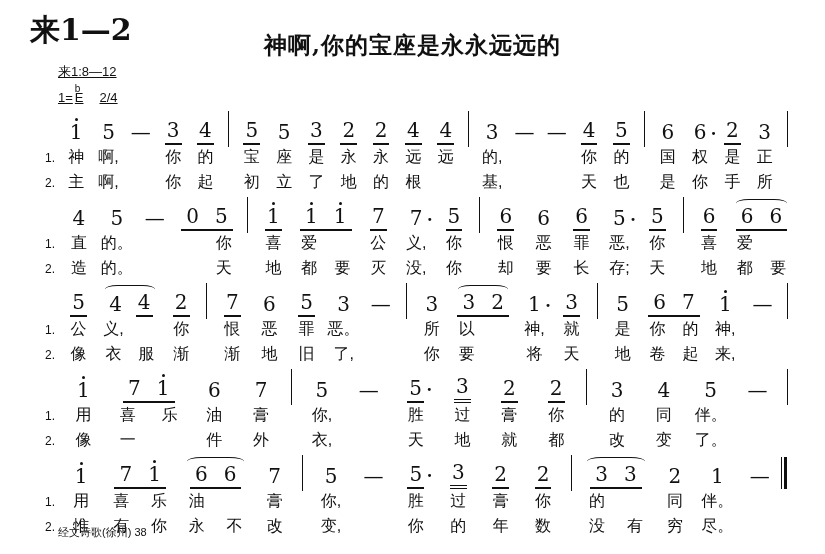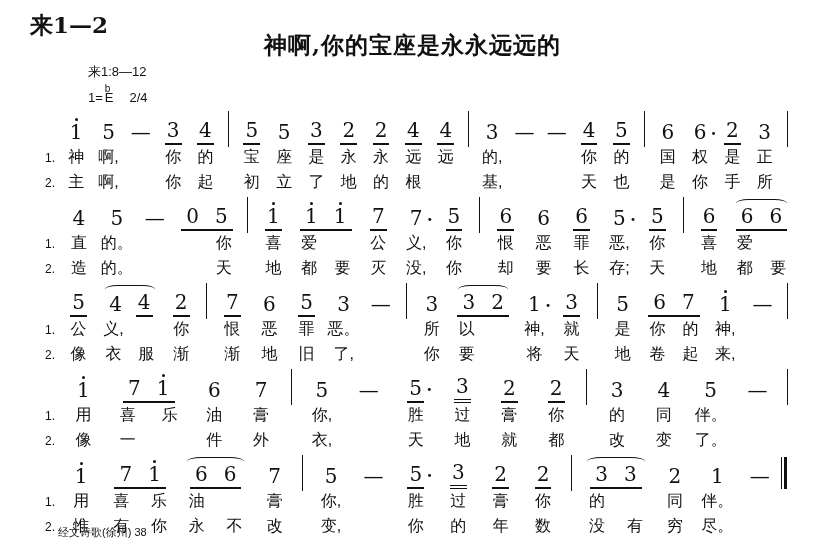--- a/index.html
+++ b/index.html
@@ -1,25 +1,25 @@
 <!DOCTYPE html>
 <html><head>
 <meta charset="utf-8">
 <style>
   html,body{margin:0;padding:0;}
   body{
     width:825px;height:554px;background:#fff;color:#111;
     font-family:"Liberation Sans",sans-serif;position:relative;overflow:hidden;
   }
   .header{position:relative;height:44px;padding-top:12px;}
-  .ref{position:absolute;left:30px;top:10px;font-size:23px;font-weight:bold;
+  .ref{position:absolute;left:30px;top:10px;font-size:30px;font-weight:bold;
        font-family:"DejaVu Serif",serif;}
   .title{text-align:center;font-size:23px;font-weight:bold;
          font-family:"DejaVu Serif",serif;letter-spacing:1px;margin-top:18px;}
-  .meta{margin:6px 0 0 88px;font-size:13px;line-height:1.55;}
+  .meta{margin:6px 0 0 58px;font-size:13px;line-height:1.55;text-decoration:underline;}
   .keyline{margin-top:6px;}
   .keywrap{position:relative;margin:0 2px;}
   .flat{position:absolute;top:-9px;left:0;font-size:10px;}
   .time{margin-left:14px;}
   .sheet{margin:4px 30px 0 60px;}
   .system{display:flex;align-items:flex-start;height:86px;}
   .col{display:flex;flex-direction:column;position:relative;flex:1 1 30px;min-width:0;}
   .col.multi{flex:1.9 1 52px;}
   .col.barcol{flex:0 0 14px;}
   .nrow{height:33px;display:flex;justify-content:center;align-items:flex-end;}

